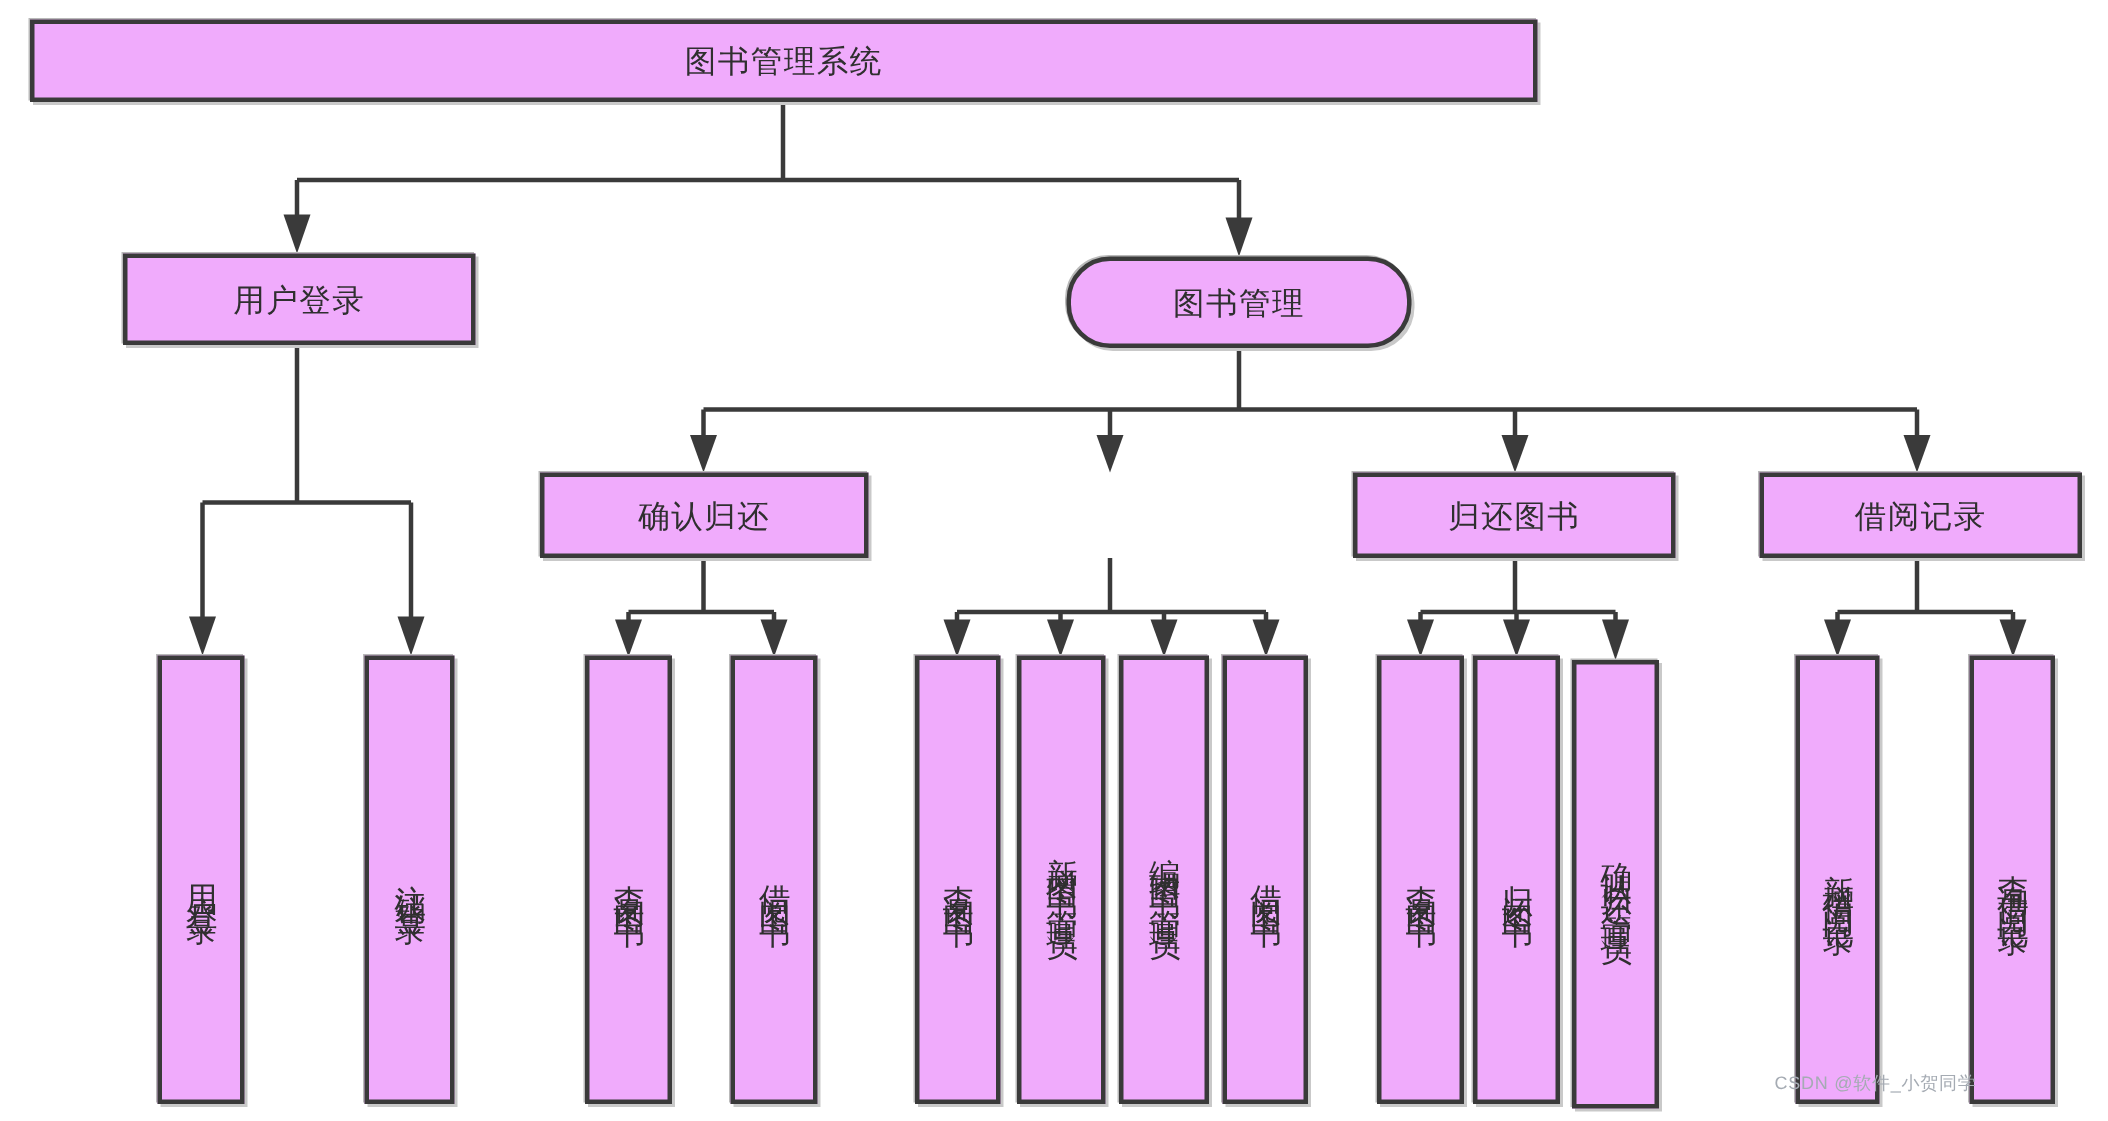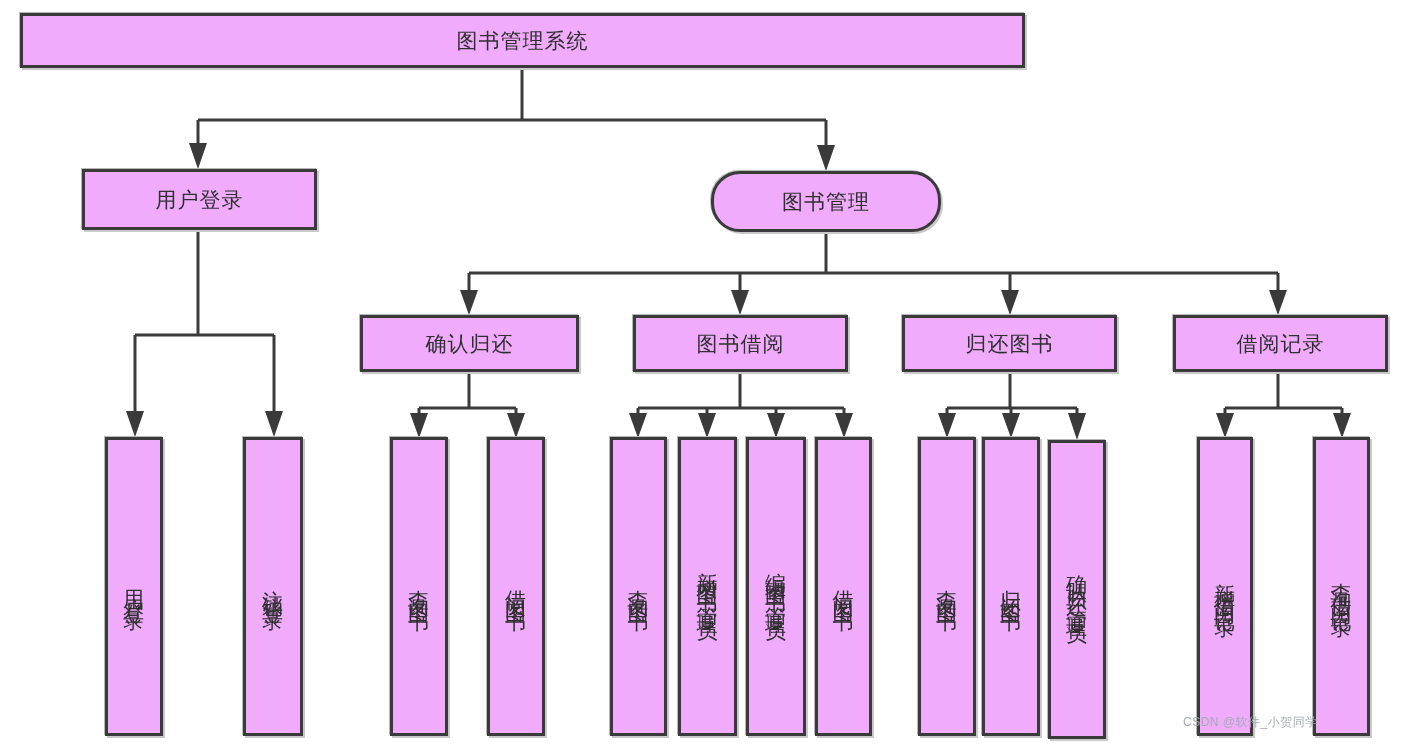--- a/index.html
+++ b/index.html
@@ -127,21 +127,20 @@
       <polygon points="1333,413 1351,413 1342,438"></polygon>
     </g>
   </svg>
 
   <div class="node h" style="left:20px; top:13px; width:1005px; height:55px;">图书管理系统</div>
 
   <div class="node h" style="left:82px; top:169px; width:235px; height:61px;">用户登录</div>
   <div class="node h" style="left:711px; top:171px; width:230px; height:61px;border-radius:29px;">图书管理</div>
 
   <div class="node h" style="left:360px; top:315px; width:219px; height:57px;">确认归还</div>
-  <div class="node h" style="left:633px; top:315px; width:215px; height:57px;">图书借阅</div>
   <div class="node h" style="left:902px; top:315px; width:215px; height:57px;">归还图书</div>
   <div class="node h" style="left:1173px; top:315px; width:215px; height:57px;">借阅记录</div>
 
   <div class="node v" style="left:105px; top:437px; width:58px; height:299px;">用户登录</div>
   <div class="node v" style="left:243px; top:437px; width:60px; height:299px;">注销登录</div>
 
   <div class="node v" style="left:390px; top:437px; width:58px; height:299px;">查询图书</div>
   <div class="node v" style="left:487px; top:437px; width:58px; height:299px;">借阅图书</div>
 
   <div class="node v" style="left:610px; top:437px; width:57px; height:299px;">查询图书</div>

